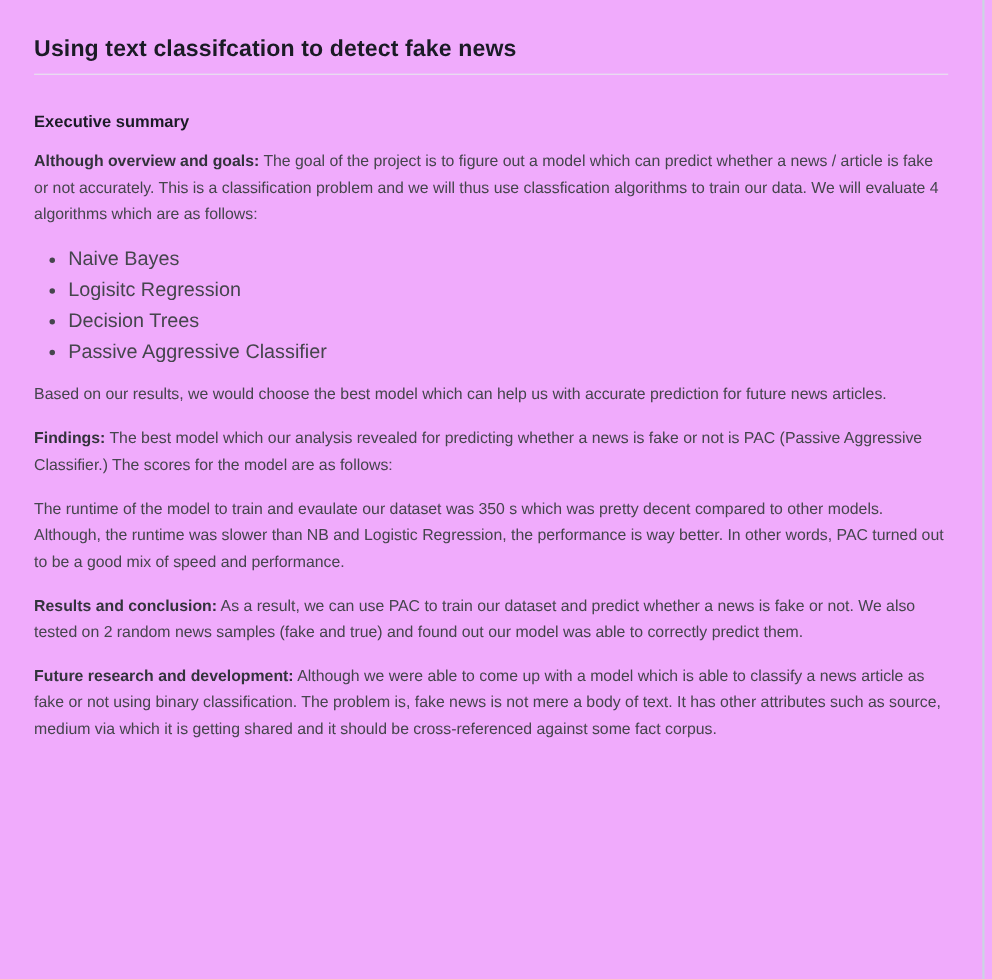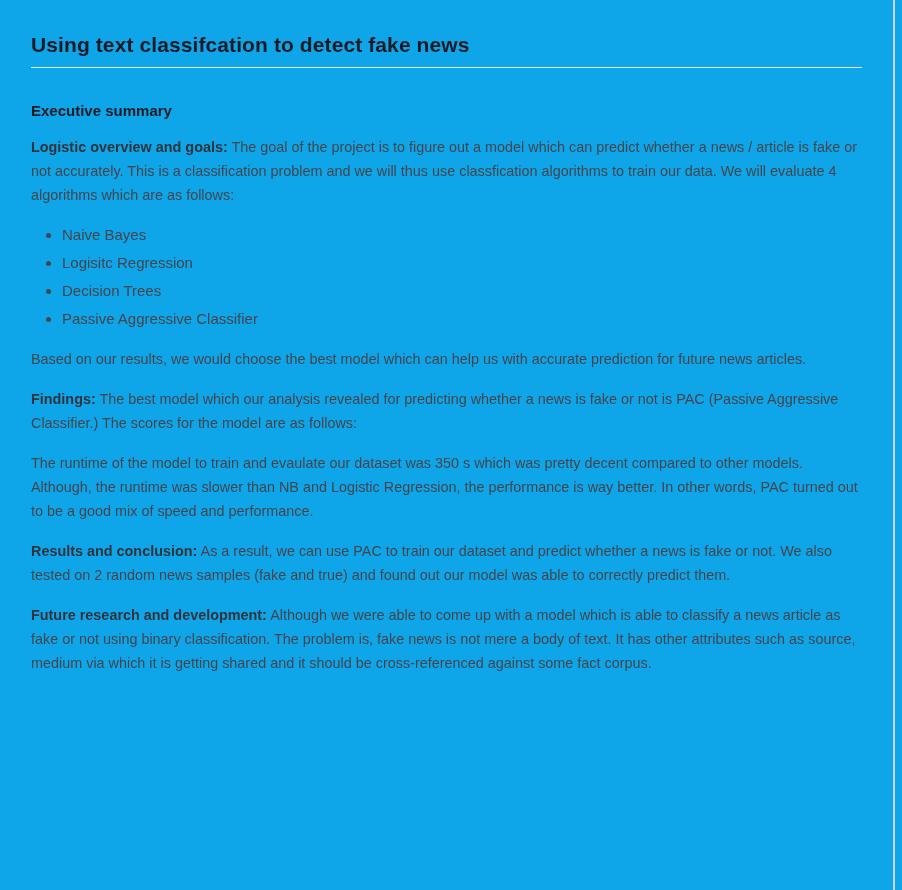--- a/index.html
+++ b/index.html
@@ -4,21 +4,21 @@
 <style>
   * { margin: 0; padding: 0; box-sizing: border-box; }
   html, body {
     background: #ffffff;
     font-family: "Liberation Sans", "DejaVu Sans", sans-serif;
   }
   .page {
     position: relative;
     width: 902px;
     height: 890px;
-    background: #0ea5e9;
+    background: #f0abfc;
     overflow: hidden;
     text-decoration: underline;
   }
   .content {
     position: absolute;
     left: 31px;
     top: 0;
     width: 831px;
   }
   .right-border {
@@ -62,21 +62,21 @@
     color: #45454d;
   }
   p.body-para strong {
     color: #33333c;
     font-weight: 700;
   }
   ul.doc-list {
     margin-top: 16px;
     margin-bottom: 16px;
     padding-left: 31px;
-    font-size: 15px;
+    font-size: 18px;
     line-height: 24px;
     color: #45454d;
   }
   ul.doc-list li {
     margin-bottom: 4px;
   }
   ul.doc-list li strong {
     color: #33333c;
     font-weight: 700;
   }
@@ -88,21 +88,21 @@
   <div class="content">
 
     <h1 class="doc-title">Using text classifcation to detect fake news</h1>
 
     <hr class="title-rule">
 
 
     <h2 class="section-heading">Executive summary</h2>
 
     <p class="body-para">
-      <strong>Logistic overview and goals:</strong>
+      <strong>Although overview and goals:</strong>
       <span>The goal of the project is to figure out a model which can predict whether a news / article is fake or not accurately. This is a classification problem and we will thus use classfication algorithms to train our data. We will evaluate 4 algorithms which are as follows:</span>
     </p>
 
     <ul class="doc-list">
       <li>Naive Bayes</li>
       <li>Logisitc Regression</li>
       <li>Decision Trees</li>
       <li>Passive Aggressive Classifier</li>
     </ul>
 

